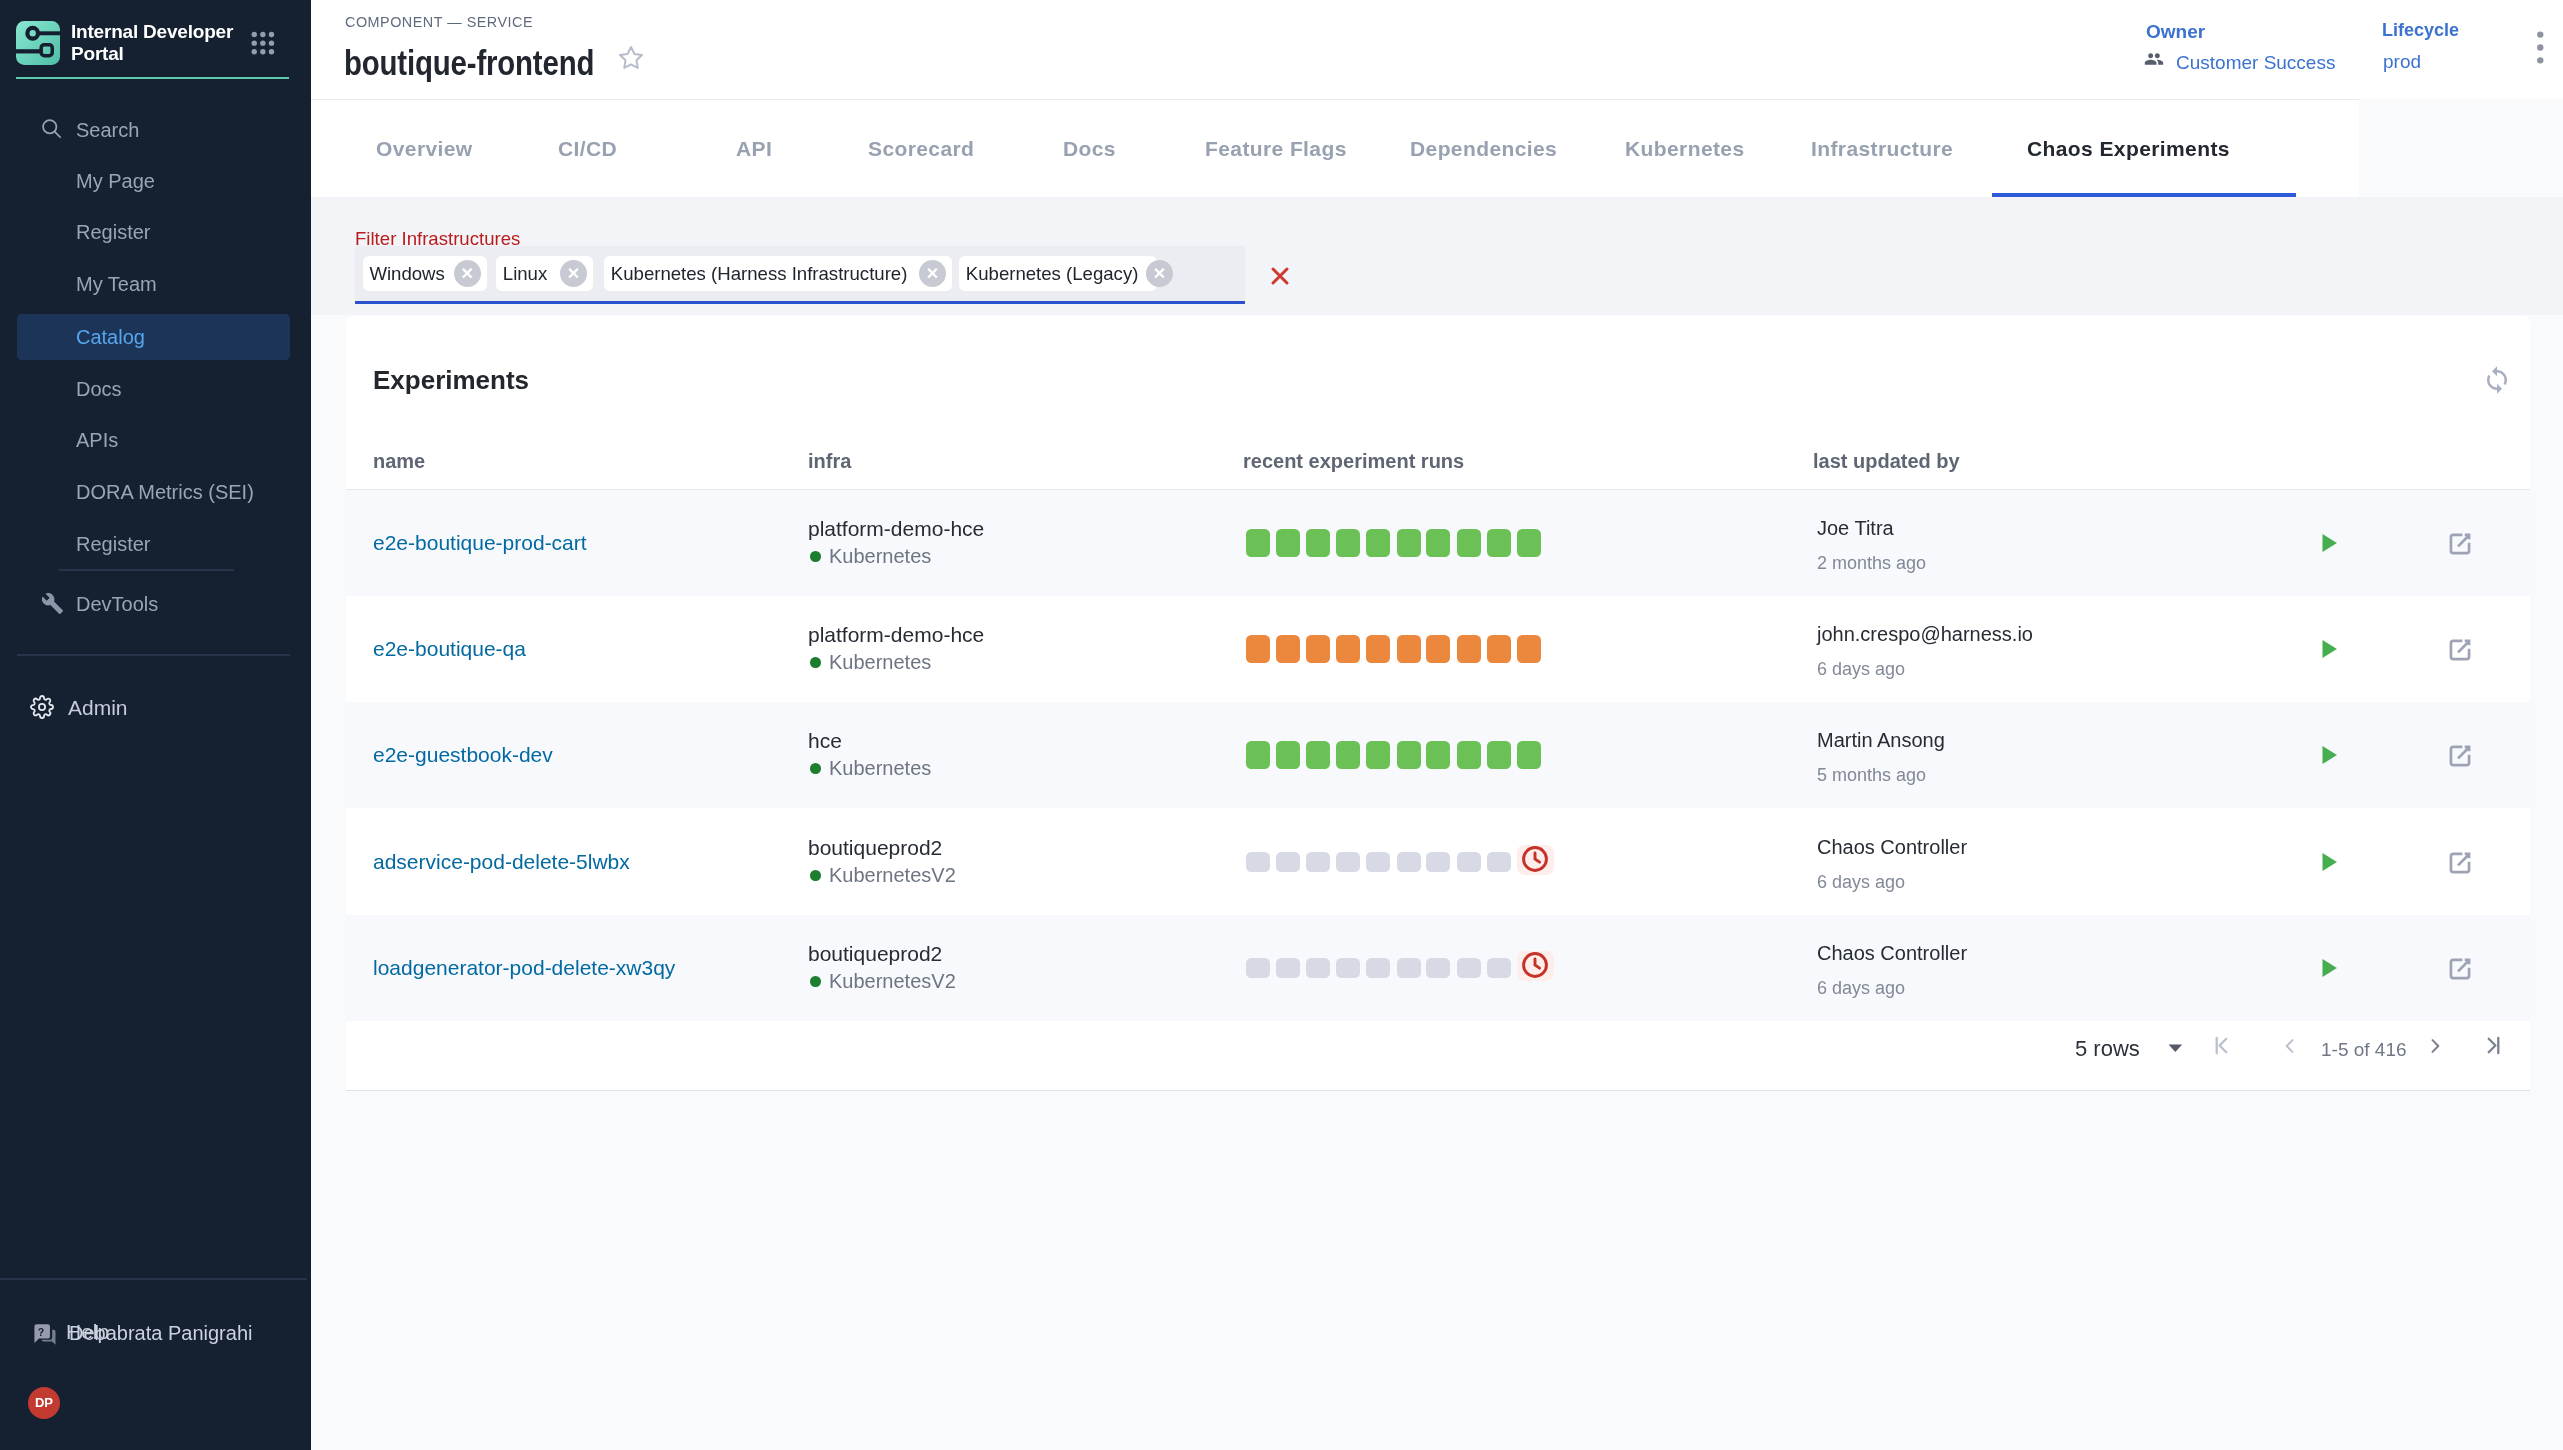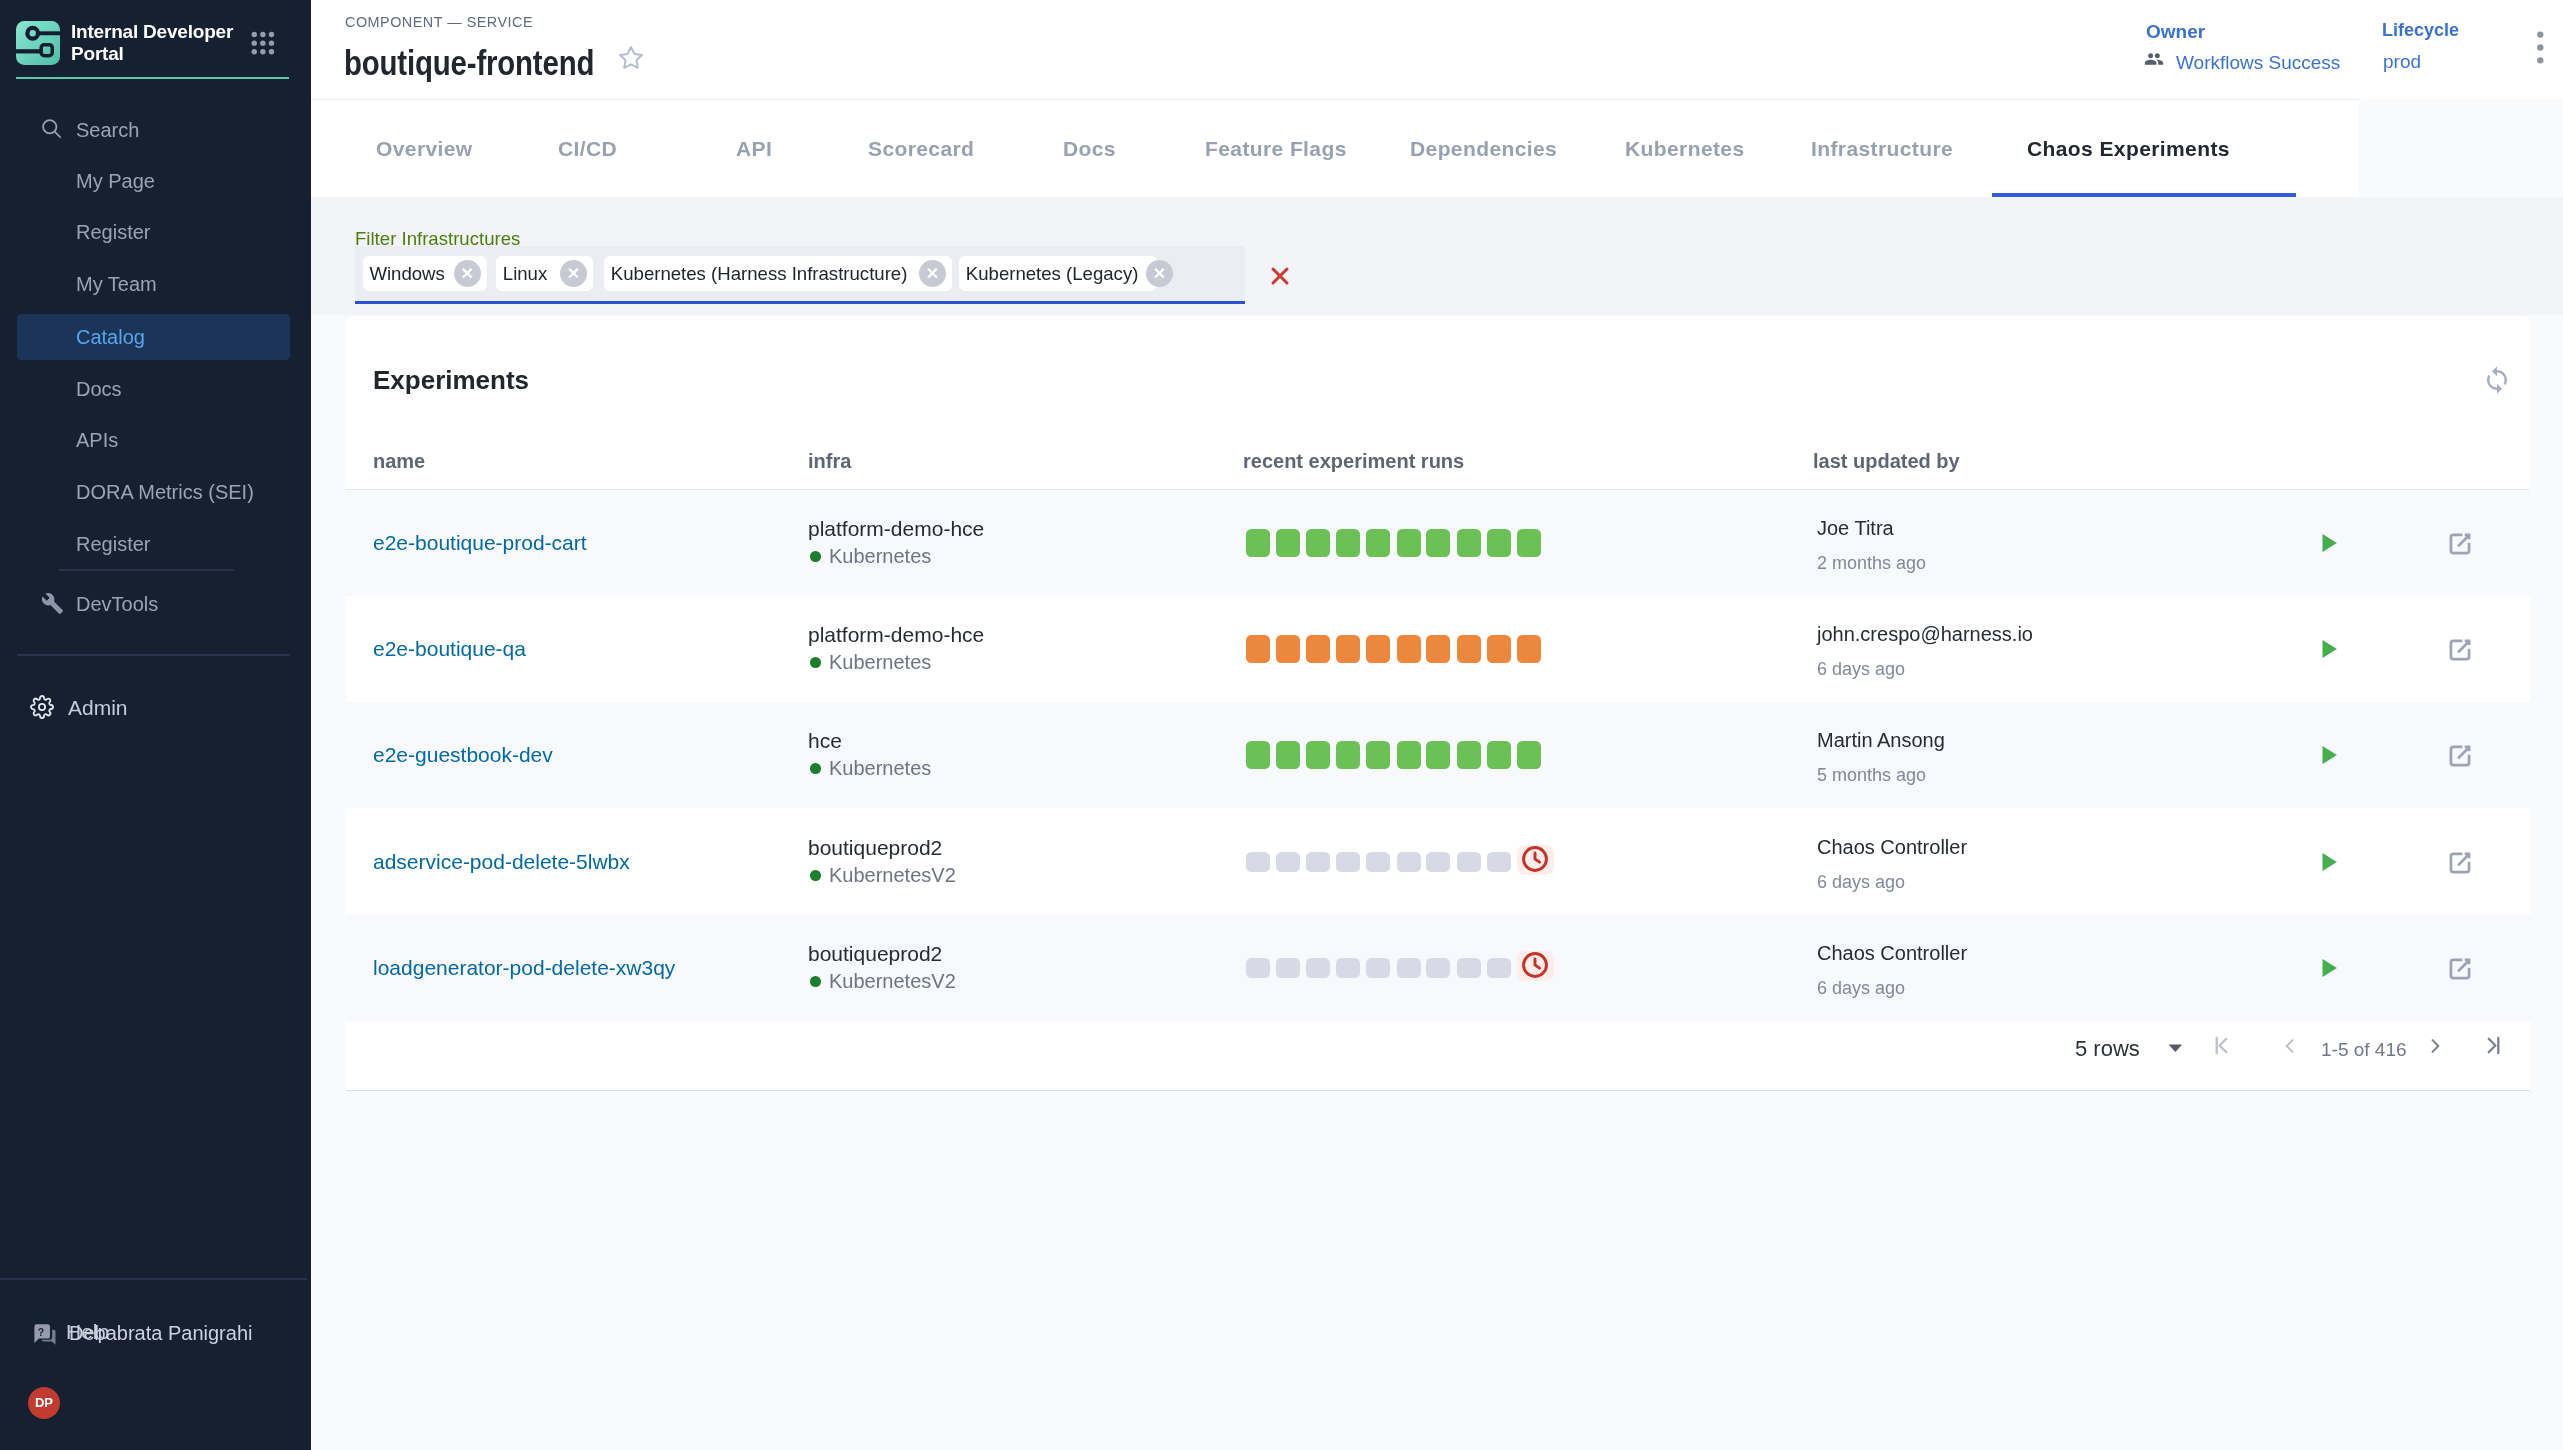--- a/index.html
+++ b/index.html
@@ -102,21 +102,21 @@
   <div id="hdr">
     <div class="abs" style="left:34px;top:13.7px;font-size:14.4px;letter-spacing:0.5px;color:#5f6b7d;">COMPONENT — SERVICE</div>
     <div class="abs" style="left:33px;top:43px;font-size:35px;font-weight:bold;color:#21262f;letter-spacing:-0.2px;transform:scaleX(0.84);transform-origin:0 0;">boutique-frontend</div>
     <svg class="abs" style="left:306px;top:44px;" width="28" height="28" viewBox="0 0 24 24" fill="none" stroke="#b6bcca" stroke-width="1.7">
       <path d="M12 2.6l2.9 5.9 6.5.9-4.7 4.6 1.1 6.5-5.8-3-5.8 3 1.1-6.5L2.6 9.4l6.5-.9z" stroke-linejoin="round"></path>
     </svg>
     <div class="abs" style="left:1835px;top:20.5px;font-size:19px;font-weight:bold;color:#3b72d0;">Owner</div>
     <svg class="abs" style="left:1833px;top:49px;" width="20" height="20" viewBox="0 0 24 24" fill="#565d6d">
       <path d="M16 11c1.66 0 2.99-1.34 2.99-3S17.66 5 16 5c-1.66 0-3 1.34-3 3s1.34 3 3 3zm-8 0c1.66 0 2.99-1.34 2.99-3S9.66 5 8 5C6.34 5 5 6.34 5 8s1.34 3 3 3zm0 2c-2.33 0-7 1.17-7 3.5V19h14v-2.5c0-2.33-4.67-3.5-7-3.5zm8 0c-.29 0-.62.02-.97.05 1.16.84 1.97 1.97 1.97 3.45V19h6v-2.5c0-2.33-4.67-3.5-7-3.5z"></path>
     </svg>
-    <div class="abs" style="left:1865px;top:52px;font-size:19px;color:#3b72d0;">Workflows Success</div>
+    <div class="abs" style="left:1865px;top:52px;font-size:19px;color:#3b72d0;">Customer Success</div>
     <div class="abs" style="left:2071px;top:20px;font-size:18px;font-weight:bold;color:#3b72d0;">Lifecycle</div>
     <div class="abs" style="left:2072px;top:51px;font-size:19px;color:#3b72d0;">prod</div>
     <svg class="abs" style="left:2224px;top:30px;" width="10.6" height="38" viewBox="0 0 14 50" fill="#8e93a1">
       <circle cx="7" cy="6" r="4.2"></circle>
         <circle cx="7" cy="23" r="4.2"></circle>
         <circle cx="7" cy="40" r="4.2"></circle>
     </svg>
   </div>
   <div id="tabs">
     <div class="tab" style="left:65px;">Overview</div>
@@ -125,21 +125,21 @@
     <div class="tab" style="left:557px;">Scorecard</div>
     <div class="tab" style="left:752px;">Docs</div>
     <div class="tab" style="left:894px;">Feature Flags</div>
     <div class="tab" style="left:1099px;">Dependencies</div>
     <div class="tab" style="left:1314px;">Kubernetes</div>
     <div class="tab" style="left:1500px;">Infrastructure</div>
     <div class="tab" style="left:1716px;color:#23272f;">Chaos Experiments</div>
     <div class="abs" style="left:1681px;bottom:0;width:304px;height:3.8px;background:#2e5bd8;"></div>
   </div>
   <div id="band">
-    <div class="abs" style="left:44px;top:31px;font-size:18.6px;color:#4d7c0f;">Filter Infrastructures</div>
+    <div class="abs" style="left:44px;top:31px;font-size:18.6px;color:#b91c1c;">Filter Infrastructures</div>
     <div class="abs" style="left:44px;top:49px;width:890px;height:58px;background:#ebedf2;border-bottom:3.8px solid #2a52cc;border-radius:1.5px 1.5px 0 0;">
       <div class="chip" style="left:7.6px;width:124px;">
           <span>Windows</span>
         </div>
       <div class="chip" style="left:141px;width:97px;">
           <span>Linux</span>
         </div>
       <div class="chip" style="left:249px;width:348px;">
           <span>Kubernetes (Harness Infrastructure)</span>
         </div>

